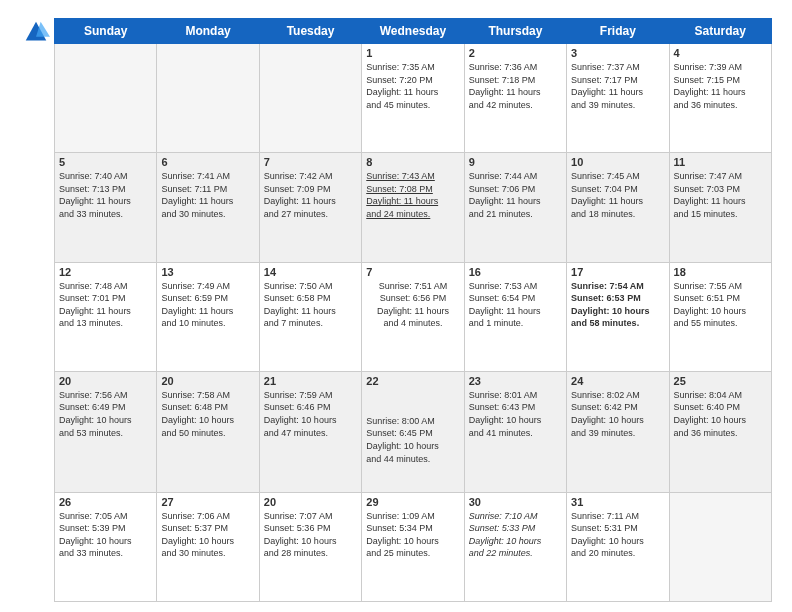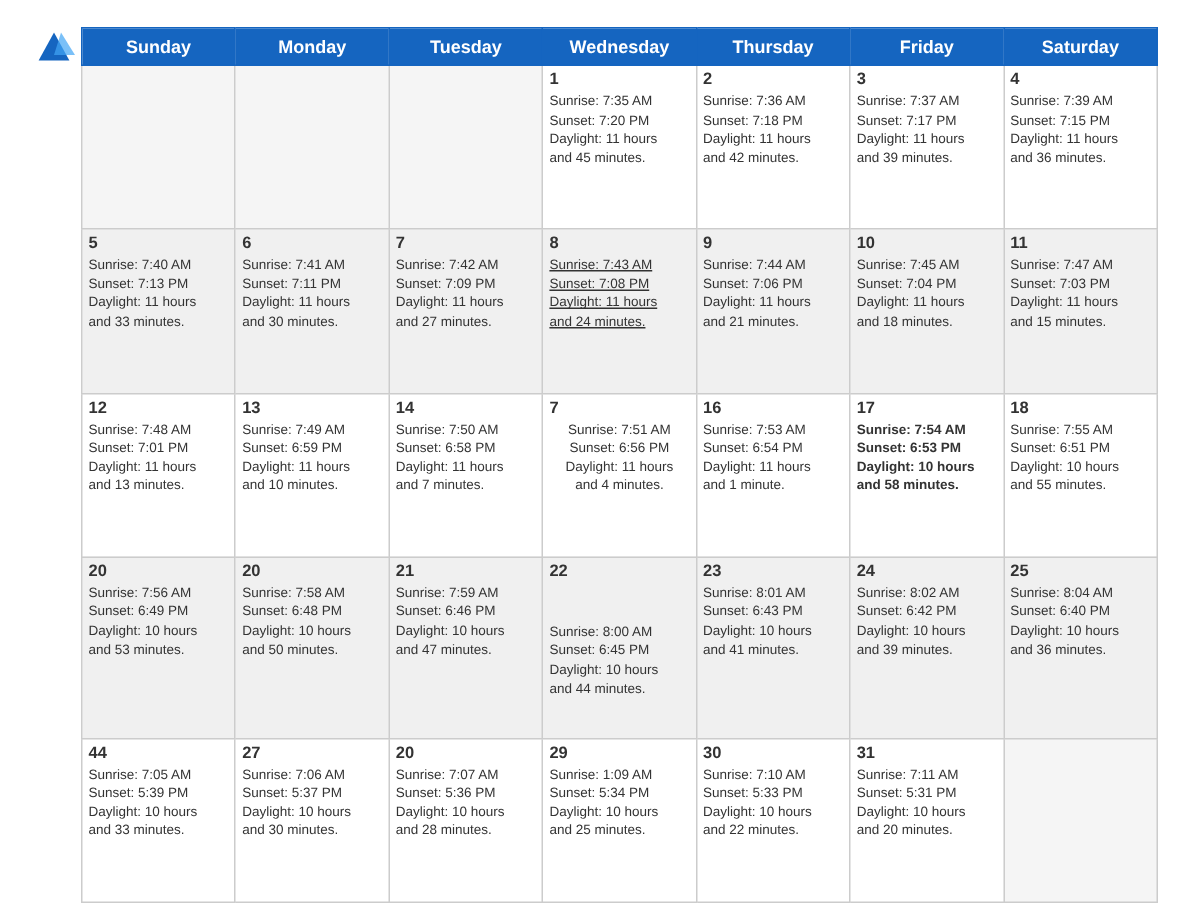--- a/index.html
+++ b/index.html
@@ -308,21 +308,21 @@
           <td>
             <div class="day-number">25</div>
             <div class="cell-info" style="white-space: pre-line;">Sunrise: 8:04 AM
 Sunset: 6:40 PM
 Daylight: 10 hours
 and 36 minutes.</div>
           </td>
         </tr>
         <tr>
           <td>
-            <div class="day-number">44</div>
+            <div class="day-number">26</div>
             <div class="cell-info" style="white-space: pre-line;">Sunrise: 7:05 AM
 Sunset: 5:39 PM
 Daylight: 10 hours
 and 33 minutes.</div>
           </td>
           <td>
             <div class="day-number">27</div>
             <div class="cell-info" style="white-space: pre-line;">Sunrise: 7:06 AM
 Sunset: 5:37 PM
 Daylight: 10 hours
@@ -337,21 +337,21 @@
           </td>
           <td>
             <div class="day-number">29</div>
             <div class="cell-info" style="white-space: pre-line;">Sunrise: 1:09 AM
 Sunset: 5:34 PM
 Daylight: 10 hours
 and 25 minutes.</div>
           </td>
           <td>
             <div class="day-number">30</div>
-            <div class="cell-info" style="white-space: pre-line;">Sunrise: 7:10 AM
+            <div class="cell-info" style="white-space: pre-line; font-style: italic;">Sunrise: 7:10 AM
 Sunset: 5:33 PM
 Daylight: 10 hours
 and 22 minutes.</div>
           </td>
           <td>
             <div class="day-number">31</div>
             <div class="cell-info" style="white-space: pre-line;">Sunrise: 7:11 AM
 Sunset: 5:31 PM
 Daylight: 10 hours
 and 20 minutes.</div>

